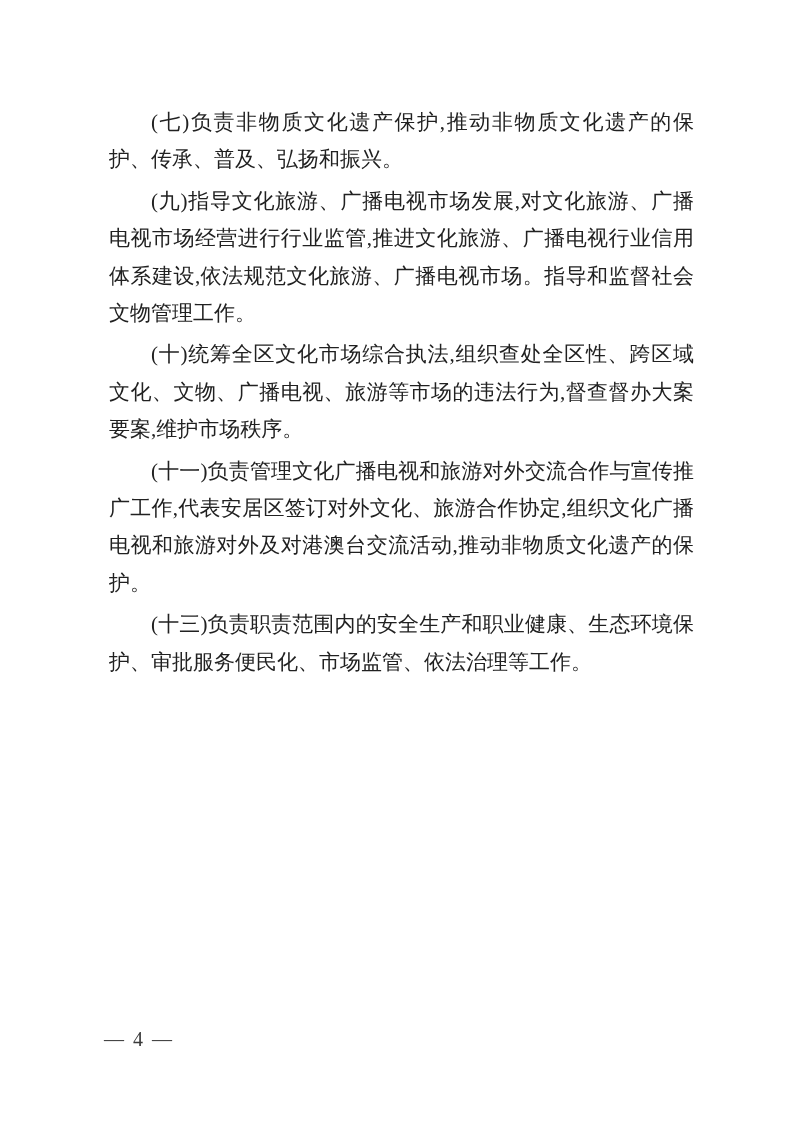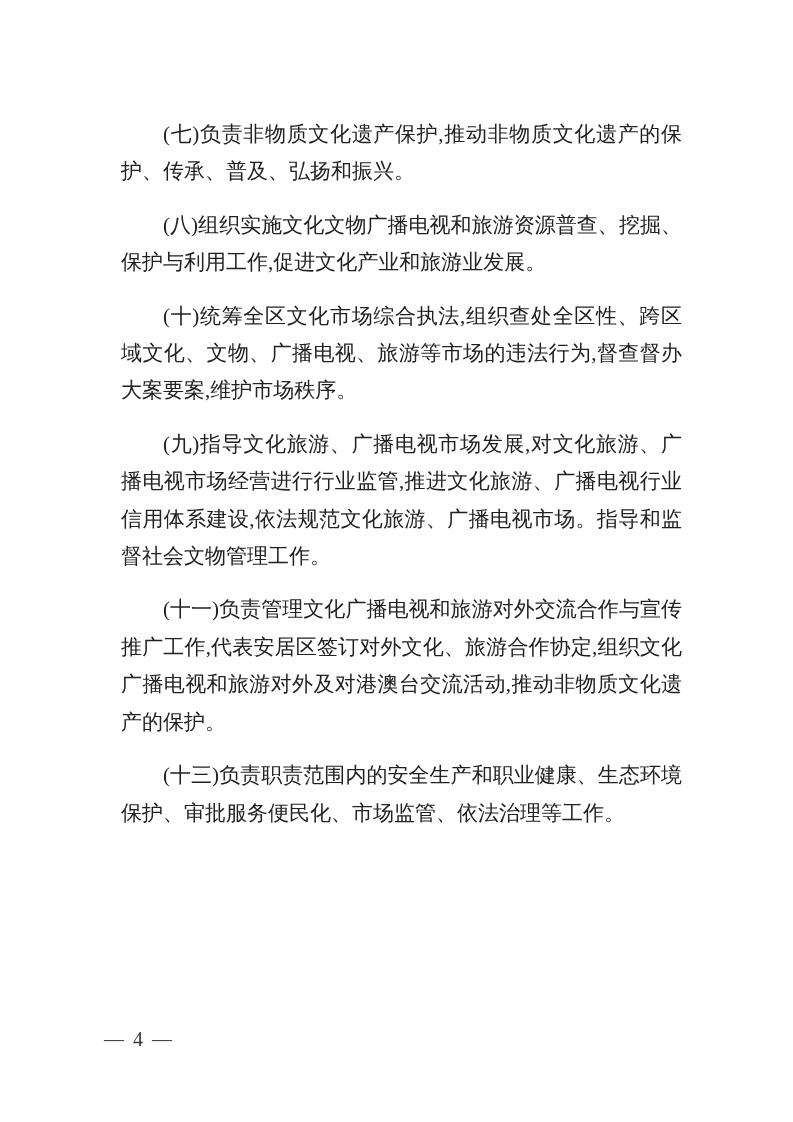--- a/index.html
+++ b/index.html
@@ -16,21 +16,21 @@
     font-family: "Liberation Serif", "DejaVu Serif", serif;
     color: #212121;
   }
   .body-text {
     position: absolute;
     left: 105px;
     top: 100px;
     width: 593px;
   }
   .body-text p {
-    margin: 16px;
+    margin: 4px;
     padding: 0;
     font-size: 21px;
     line-height: 37.4px;
     text-align: justify;
     text-indent: 2em;
     font-weight: 400;
     word-break: break-all;
   }
   .page-footer {
     position: absolute;
@@ -41,20 +41,19 @@
     letter-spacing: 2px;
     white-space: pre;
   }
 </style>
 </head>
 <body>
 
 <div class="page">
   <div class="body-text">
     <p>(七)负责非物质文化遗产保护,推动非物质文化遗产的保护、传承、普及、弘扬和振兴。</p>
-    <p>(八)组织实施文化文物广播电视和旅游资源普查、挖掘、保护与利用工作,促进文化产业和旅游业发展。</p>
+    <p>(九)指导文化旅游、广播电视市场发展,对文化旅游、广播电视市场经营进行行业监管,推进文化旅游、广播电视行业信用体系建设,依法规范文化旅游、广播电视市场。指导和监督社会文物管理工作。</p>
     <p>(十)统筹全区文化市场综合执法,组织查处全区性、跨区域文化、文物、广播电视、旅游等市场的违法行为,督查督办大案要案,维护市场秩序。</p>
-    <p>(九)指导文化旅游、广播电视市场发展,对文化旅游、广播电视市场经营进行行业监管,推进文化旅游、广播电视行业信用体系建设,依法规范文化旅游、广播电视市场。指导和监督社会文物管理工作。</p>
     <p>(十一)负责管理文化广播电视和旅游对外交流合作与宣传推广工作,代表安居区签订对外文化、旅游合作协定,组织文化广播电视和旅游对外及对港澳台交流活动,推动非物质文化遗产的保护。</p>
     <p>(十三)负责职责范围内的安全生产和职业健康、生态环境保护、审批服务便民化、市场监管、依法治理等工作。</p>
   </div>
   <div class="page-footer">— 4 —</div>
 </div>
 
 </body></html>

